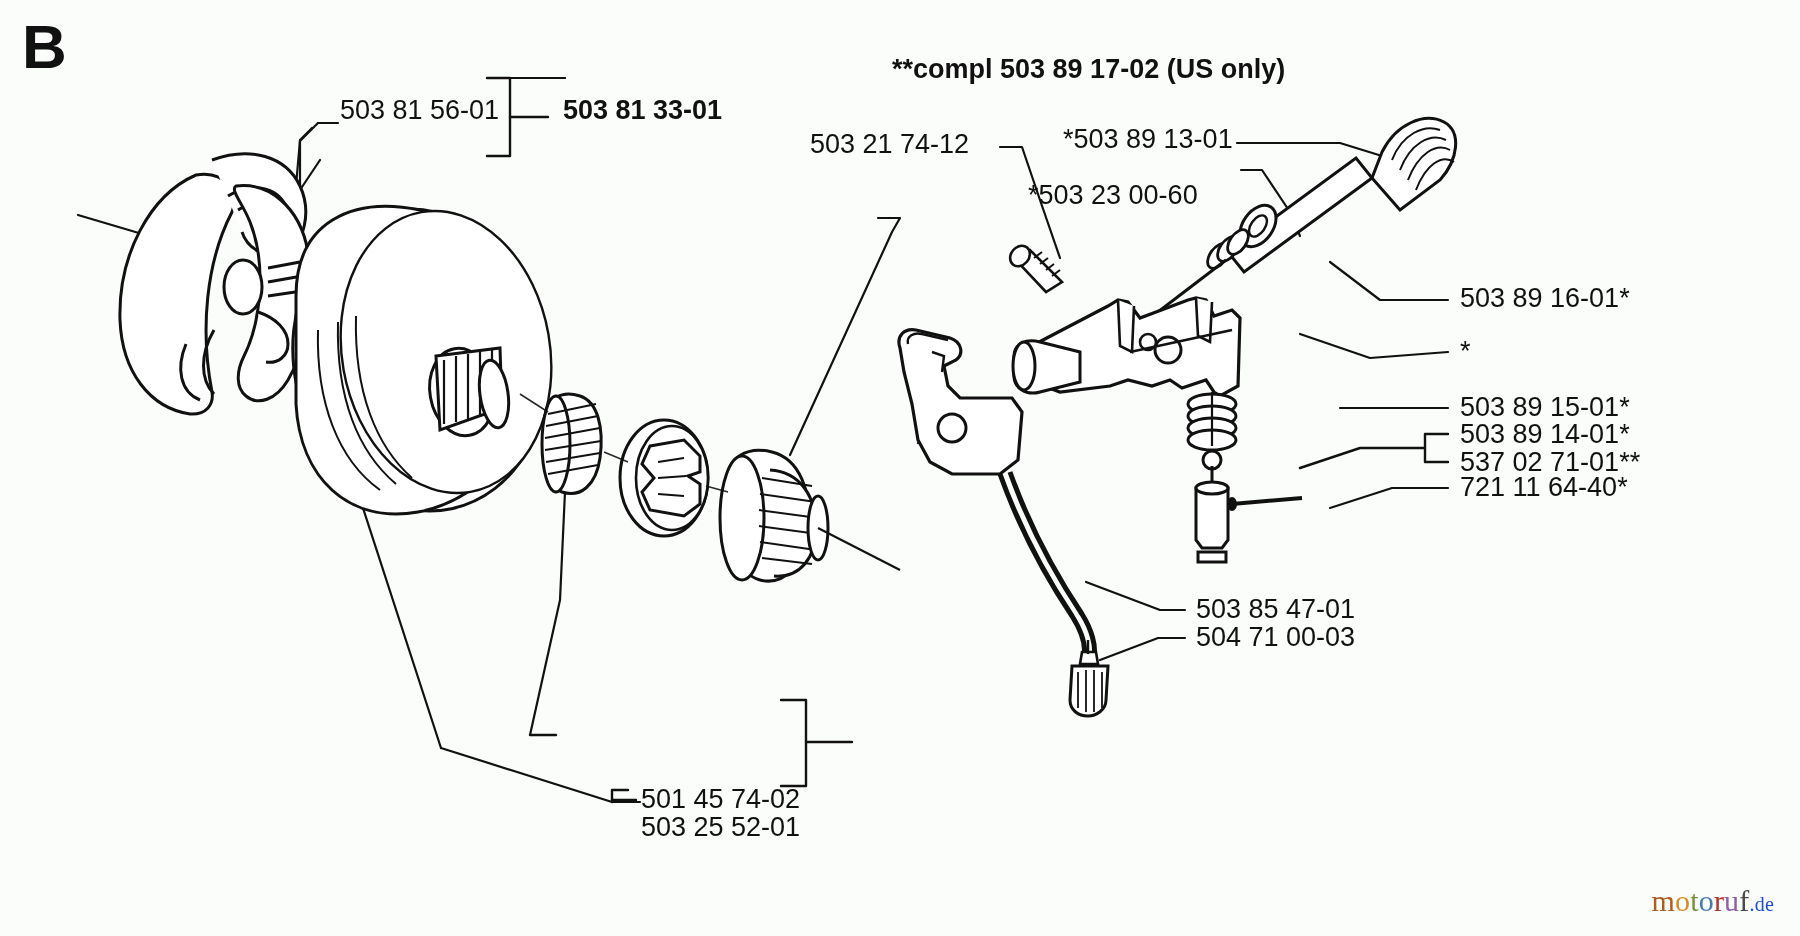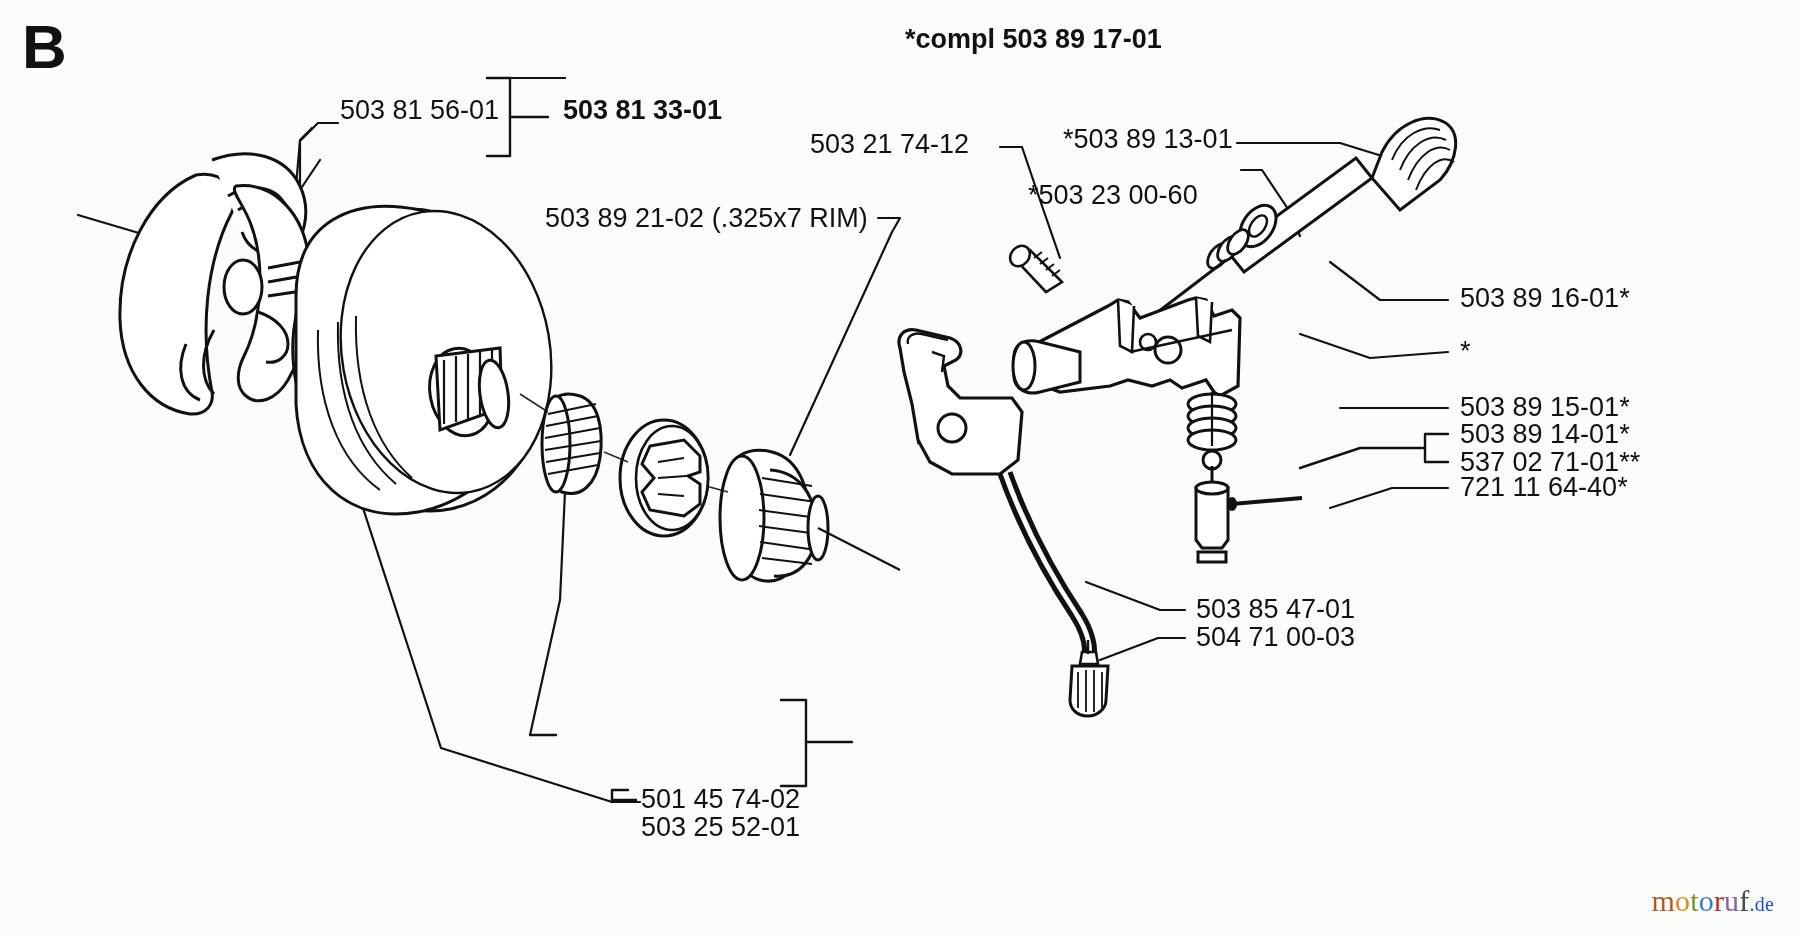--- a/index.html
+++ b/index.html
@@ -263,25 +263,24 @@
       <path d="M1198 552 L 1226 552 L 1226 562 L 1198 562 Z" fill="#fff" stroke="#111" stroke-width="3"></path>
 
       <path d="M1232 504 L 1302 498" stroke="#111" stroke-width="4" fill="none"></path>
       <ellipse cx="1232" cy="504" rx="4" ry="6" fill="#111" stroke="#111" stroke-width="2"></ellipse>
     </g>
 
   </svg>
 
   <div class="section-letter">B</div>
 
-  <div class="lbl hdr" style="left:905px; top:26px;">*compl 503 89 17-01</div>
+  <div class="lbl hdr" style="left:892px; top:56px;">**compl 503 89 17-02 (US only)</div>
 
   <div class="lbl" style="left:340px; top:97px;">503 81 56-01</div>
   <div class="lbl bold" style="left:563px; top:97px;">503 81 33-01</div>
-  <div class="lbl" style="left:545px; top:205px;">503 89 21-02 (.325x7 RIM)</div>
 
   <div class="lbl" style="left:810px; top:131px;">503 21 74-12</div>
   <div class="lbl" style="left:1063px; top:126px;">*503 89 13-01</div>
   <div class="lbl" style="left:1028px; top:154px;margin-top:28px;">*503 23 00-60</div>
 
   <div class="lbl" style="left:1460px; top:285px;">503 89 16-01*</div>
   <div class="lbl" style="left:1460px; top:338px;">*</div>
   <div class="lbl" style="left:1460px; top:394px;">503 89 15-01*</div>
   <div class="lbl" style="left:1460px; top:421px;">503 89 14-01*</div>
   <div class="lbl" style="left:1460px; top:449px;">537 02 71-01**</div>

